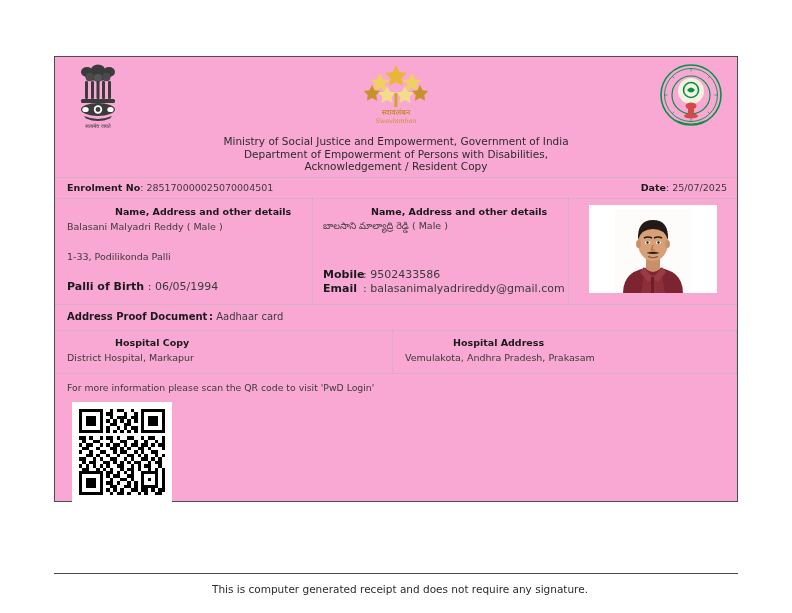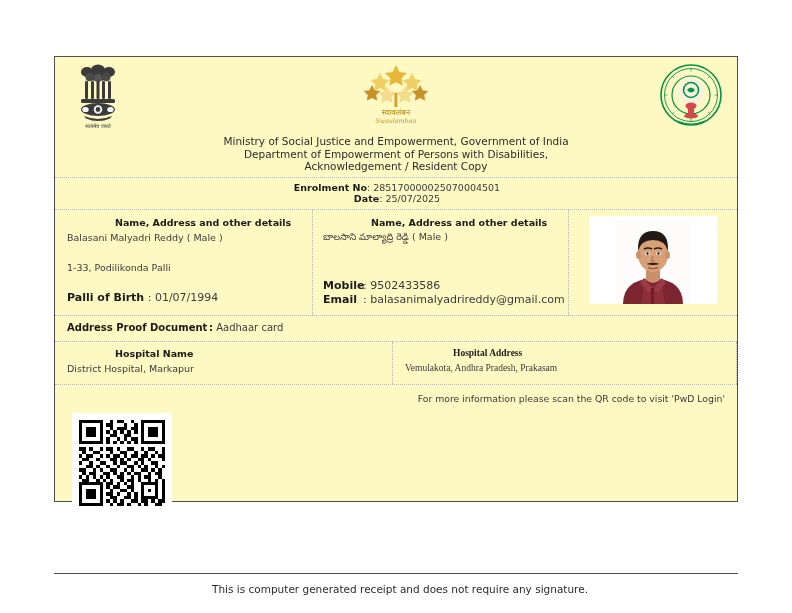--- a/index.html
+++ b/index.html
@@ -17,21 +17,21 @@
   }
 
   
   .card {
     position: absolute;
     left: 54px;
     top: 56px;
     width: 684px;
     height: 446px;
     border: 1.5px solid #4d4d4d;
-    background: #fef9c3;
+    background: #f9a8d4;
     box-sizing: border-box;
   }
 
   
   .header-logos {
     position: relative;
     height: 78px;
   }
   .emblem-india {
     position: absolute;
@@ -65,24 +65,22 @@
     padding: 0 0 4px 0;
   }
   .header-title div { white-space: nowrap; }
 
   
   .row-enrol {
     border-top: 1px dotted #b7b7b7;
     border-bottom: 1px dotted #b7b7b7;
     display: flex;
     justify-content: space-between;
-    align-items: center;
     padding: 4px 10px 5px 12px;
     font-size: 9.5px;
-    flex-direction: column;
   }
   .row-enrol .val { color: #3a3a3a; }
 
   .grid-main {
     display: flex;
     border-bottom: 1px dotted #b7b7b7;
   }
   .col-left {
     width: 258px;
     box-sizing: border-box;
@@ -151,30 +149,28 @@
     width: 338px;
     box-sizing: border-box;
     padding: 6px 10px 8px 12px;
     border-right: 1px dotted #b7b7b7;
   }
   .hosp-right {
     flex: 1;
     box-sizing: border-box;
     padding: 6px 10px 8px 12px;
     border-right: 1px dotted #b7b7b7;
-    font-family: Liberation Serif, serif;
   }
 
   
   .qr-section { padding: 8px 12px 10px 12px; }
   .qr-note {
     font-size: 9.3px;
     color: #3a3a3a;
     margin-bottom: 9px;
-    text-align: right;
   }
   .qr-wrap {
     width: 110px;
     height: 100px;
     display: block;
   }
 
   
   .photo-box {
     width: 128px;
@@ -315,21 +311,21 @@
 
     <div class="col-left">
       <div class="fld-head">Name, Address and other details</div>
       <div class="fld-line">Balasani Malyadri Reddy ( Male )</div>
       <div class="spacer-16"></div>
       <div class="fld-line">1-33, Podilikonda Palli</div>
       <div class="spacer-16"></div>
       <div class="kv">
         <span class="k">Palli of Birth</span>
         <span>:</span>
-        <span>01/07/1994</span>
+        <span>06/05/1994</span>
       </div>
     </div>
 
     <div class="col-mid">
       <div class="fld-head">Name, Address and other details</div>
       <div class="telugu">బాలసాని మాల్యాద్రి రెడ్డి ( Male )</div>
       <div class="spacer-22"></div>
       <div class="spacer-12"></div>
       <div class="kv">
         <span class="k k-mobile">Mobile</span><span>:</span>
@@ -383,21 +379,21 @@
 
   <div class="row-proof">
     <div class="proof-line">
       <span class="k k-addr">Address Proof Document</span><span class="k">:</span>
       <span>Aadhaar card</span>
     </div>
   </div>
 
   <div class="row-hospital">
     <div class="hosp-left">
-      <div class="fld-head">Hospital Name</div>
+      <div class="fld-head">Hospital Copy</div>
       <div class="fld-line">District Hospital, Markapur</div>
     </div>
     <div class="hosp-right">
       <div class="fld-head">Hospital Address</div>
       <div class="fld-line">Vemulakota, Andhra Pradesh, Prakasam</div>
     </div>
   </div>
 
   <div class="qr-section">
     <div class="qr-note">For more information please scan the QR code to visit 'PwD Login'</div>

